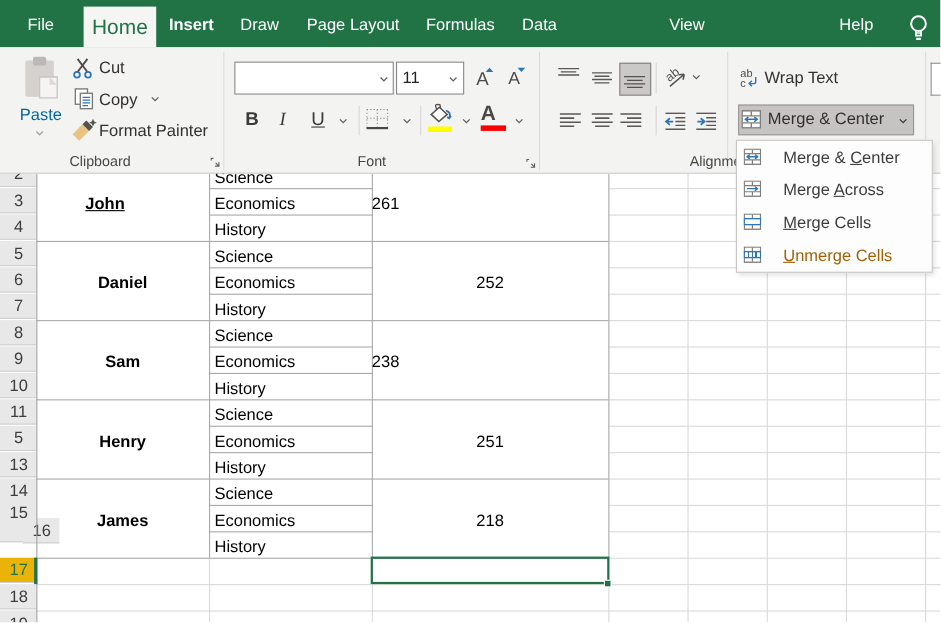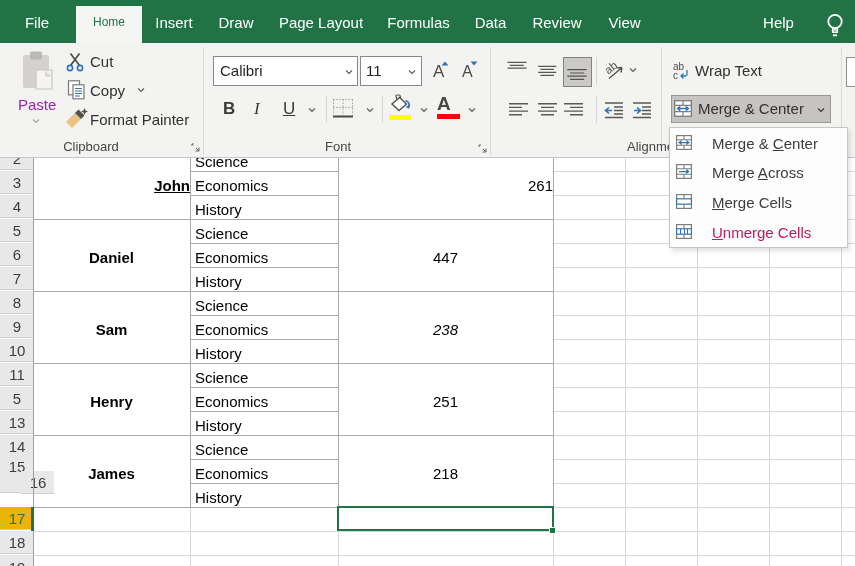--- a/index.html
+++ b/index.html
@@ -3,21 +3,21 @@
 <meta charset="utf-8">
 <style>
   html,body{margin:0;padding:0;}
   body{width:855px;height:566px;overflow:hidden;font-family:"Liberation Sans",sans-serif;}
   #app{position:relative;width:855px;height:566px;background:#fff;overflow:hidden;}
   .abs{position:absolute;}
   
   #titlebar{position:absolute;left:0;top:0;width:855px;height:43px;background:#217346;}
   .tab{position:absolute;top:0;height:43px;line-height:45px;color:#fff;font-size:15px;text-align:center;}
   #hometab{position:absolute;left:76px;top:6px;width:66px;height:37px;background:#f5f5f4;}
-  #hometab span{display:block;margin-top:9px;text-align:center;color:#217346;font-size:12px;}
+  #hometab span{display:block;margin-top:9px;text-align:center;color:#217346;font-size:19px;}
   
   #ribbon{position:absolute;left:0;top:43px;width:855px;height:114px;background:#f3f3f2;border-bottom:1px solid #c6c6c5;}
   .gdiv{position:absolute;width:1px;background:#dddbd9;top:47px;height:108px;}
   .glabel{position:absolute;font-size:13px;color:#484644;text-align:center;}
   .rtext{position:absolute;font-size:15px;color:#33302e;white-space:nowrap;}
   .chev{position:absolute;width:8px;height:8px;}
   .launch{position:absolute;width:9px;height:9px;}
   
   #sheet{position:absolute;left:0;top:158px;width:855px;height:408px;background:#fff;overflow:hidden;}
   .rowhdr{position:absolute;left:0;width:33px;background:#e9e8e8;border-bottom:1px solid #d0cfce;color:#3f3d3b;font-size:15px;text-align:center;padding-left:1px;box-sizing:border-box;}
@@ -27,44 +27,43 @@
 </style>
 </head>
 <body>
 <div id="app">
 
   <div id="titlebar"></div>
   <div id="hometab">
       <span>Home</span>
     </div>
   <div class="tab" style="left:12px;width:50px;">File</div>
-  <div class="tab" style="left:152px;width:44px;">Insert</div>
+  <div class="tab" style="left:152px;width:44px;font-weight:bold;">Insert</div>
   <div class="tab" style="left:214px;width:44px;">Draw</div>
   <div class="tab" style="left:385px;width:67px;">Formulas</div>
   <div class="tab" style="left:278px;width:86px;">Page Layout</div>
   <div class="tab" style="left:472px;width:37px;">Data</div>
-  <div class="tab" style="left:530px;width:54px;">Review</div>
   <div class="tab" style="left:606px;width:37px;">View</div>
   <div class="tab" style="left:761px;width:35px;">Help</div>
   <svg class="abs" style="left:825px;top:12px;" width="20" height="26" viewBox="0 0 20 26">
     <circle cx="10" cy="9.5" r="6.7" fill="none" stroke="#fff" stroke-width="1.8"></circle>
     <path d="M7.7 15.8 L7.7 20.3 L12.3 20.3 L12.3 15.8" fill="none" stroke="#fff" stroke-width="1.6"></path>
     <path d="M8.3 18 H11.7" stroke="#fff" stroke-width="1.5"></path>
     <path d="M7.9 23.3 H12.1" stroke="#fff" stroke-width="1.9"></path>
   </svg>
 
   <div id="ribbon"></div>
 
   <svg class="abs" style="left:20px;top:51px;" width="38" height="45" viewBox="0 0 38 45">
     <rect x="3" y="4" width="26" height="33" rx="2" fill="#d4d1cf"></rect>
     <rect x="10" y="0.5" width="12" height="8" rx="2" fill="#bbb8b6"></rect>
     <path d="M16 19 h16 v19 h-16 z" fill="#f6f4f3" stroke="#c8c5c3" stroke-width="1.2"></path>
     <path d="M25 19 l7 7 h-7 z" fill="#dcd9d7"></path>
   </svg>
-  <div class="rtext" style="left:18px;top:96px;color:#a21caf;">Paste</div>
+  <div class="rtext" style="left:18px;top:96px;color:#0369a1;">Paste</div>
   <svg class="chev" style="left:32px;top:117px;" viewBox="0 0 8 8">
       <path d="M1 2.5 L4 5.5 L7 2.5" stroke="#a8a6a4" stroke-width="1.2" fill="none"></path>
     </svg>
   <svg class="abs" style="left:66px;top:52px;" width="20" height="20" viewBox="0 0 20 20">
     <path d="M4.5 1.5 L13.5 13.5 M13.5 1.5 L4.5 13.5" stroke="#4d4b49" stroke-width="1.7"></path>
     <circle cx="4" cy="16" r="2.6" fill="none" stroke="#2e75b6" stroke-width="1.6"></circle>
     <circle cx="14" cy="16" r="2.6" fill="none" stroke="#2e75b6" stroke-width="1.6"></circle>
   </svg>
   <div class="rtext" style="left:90px;top:53px;">Cut</div>
   <svg class="abs" style="left:66px;top:80px;" width="21" height="20" viewBox="0 0 21 20">
@@ -82,21 +81,20 @@
     <path d="M19.5 0 l1.1 2.4 2.4 1.1 -2.4 1.1 -1.1 2.4 -1.1-2.4 -2.4-1.1 2.4-1.1 z" fill="#55524e"></path>
   </svg>
   <div class="rtext" style="left:90px;top:111px;">Format Painter</div>
   <div class="glabel" style="left:60px;top:139px;width:62px;">Clipboard</div>
   <svg class="launch" style="left:191px;top:143px;" viewBox="0 0 9 9">
       <path d="M1 3 V1 H3 M5 5 L8 8 M8 4.5 V8 H4.5" stroke="#605e5c" stroke-width="1" fill="none"></path>
     </svg>
   <div class="gdiv" style="left:203px;"></div>
 
   <div class="abs" style="left:213px;top:56px;width:143px;height:28px;background:#fff;border:1px solid #8a8886;">
-    <div style="margin:5px 0 0 6px;font-size:15px;color:#262422;">Calibri</div>
     <svg class="chev" style="left:131px;top:11px;position:absolute;" viewBox="0 0 8 8">
         <path d="M1 2.5 L4 5.5 L7 2.5" stroke="#605e5c" stroke-width="1.2" fill="none"></path>
       </svg>
   </div>
   <div class="abs" style="left:360px;top:56px;width:60px;height:28px;background:#fff;border:1px solid #8a8886;">
     <div style="margin:5px 0 0 5px;font-size:15px;color:#262422;">11</div>
     <svg class="chev" style="left:47px;top:11px;position:absolute;" viewBox="0 0 8 8">
         <path d="M1 2.5 L4 5.5 L7 2.5" stroke="#605e5c" stroke-width="1.2" fill="none"></path>
       </svg>
   </div>
@@ -279,29 +277,29 @@
     <div class="cell" style="left:195px;top:133px;width:140px;height:24px;line-height:29px;">Science</div>
     <div class="cell" style="left:195px;top:157px;width:140px;height:24px;line-height:29px;">Economics</div>
     <div class="cell" style="left:195px;top:181px;width:140px;height:24px;line-height:29px;">History</div>
     <div class="cell" style="left:195px;top:205px;width:140px;height:24px;line-height:29px;">Science</div>
     <div class="cell" style="left:195px;top:229px;width:140px;height:24px;line-height:29px;">Economics</div>
     <div class="cell" style="left:195px;top:253px;width:140px;height:24px;line-height:29px;">History</div>
     <div class="cell" style="left:195px;top:277px;width:140px;height:24px;line-height:29px;">Science</div>
     <div class="cell" style="left:195px;top:301px;width:140px;height:24px;line-height:29px;">Economics</div>
     <div class="cell" style="left:195px;top:325px;width:140px;height:24px;line-height:29px;">History</div>
 
-    <div class="cell" style="left:33px;top:13px;width:157px;height:24px;line-height:29px;text-align:right;font-weight:bold;text-decoration:underline;">John</div>
+    <div class="cell" style="left:17px;top:13px;width:157px;height:24px;line-height:29px;text-align:center;font-weight:bold;text-decoration:underline;">John</div>
     <div class="cell" style="left:33px;top:85px;width:157px;height:24px;line-height:29px;text-align:center;font-weight:bold;">Daniel</div>
     <div class="cell" style="left:33px;top:157px;width:157px;height:24px;line-height:29px;text-align:center;font-weight:bold;">Sam</div>
     <div class="cell" style="left:33px;top:229px;width:157px;height:24px;line-height:29px;text-align:center;font-weight:bold;">Henry</div>
     <div class="cell" style="left:33px;top:301px;width:157px;height:24px;line-height:29px;text-align:center;font-weight:bold;">James</div>
 
-    <div class="cell" style="left:338px;top:13px;width:215px;height:24px;line-height:29px;text-align:right;">261</div>
-    <div class="cell" style="left:338px;top:85px;width:215px;height:24px;line-height:29px;text-align:center;">447</div>
-    <div class="cell" style="left:338px;top:157px;width:215px;height:24px;line-height:29px;text-align:center;font-style:italic;">238</div>
+    <div class="cell" style="left:338px;top:13px;width:215px;height:24px;line-height:29px;text-align:left;">261</div>
+    <div class="cell" style="left:338px;top:85px;width:215px;height:24px;line-height:29px;text-align:center;">252</div>
+    <div class="cell" style="left:338px;top:157px;width:215px;height:24px;line-height:29px;text-align:left;">238</div>
     <div class="cell" style="left:338px;top:229px;width:215px;height:24px;line-height:29px;text-align:center;">251</div>
     <div class="cell" style="left:338px;top:301px;width:215px;height:24px;line-height:29px;text-align:center;">218</div>
 
     <div class="abs" style="left:337px;top:348px;width:213px;height:21px;border:2px solid #217346;background:transparent;"></div>
     <div class="abs" style="left:549px;top:369px;width:7px;height:7px;background:#fff;"></div>
     <div class="abs" style="left:550px;top:370px;width:5px;height:5px;background:#217346;"></div>
   </div>
 
   <div class="abs" style="left:669px;top:127px;width:177px;height:119px;background:#fdfdfd;border:1px solid #c8c6c4;box-shadow:2px 3px 5px rgba(0,0,0,0.12);"></div>
   <svg class="abs" style="left:676px;top:135px;" width="16" height="15" viewBox="0 0 16 15">
@@ -321,14 +319,14 @@
     <path d="M8 1 V4.7 M8 10.3 V14" stroke="#807e7c" stroke-width="1.1"></path>
     <rect x="0.6" y="4.8" width="14.8" height="5.4" fill="#fff" stroke="#2e75b6" stroke-width="1.2"></rect>
   </svg>
   <div class="rtext" style="left:712px;top:194px;color:#3f3d3b;"><span style="text-decoration:underline;">M</span>erge Cells</div>
   <svg class="abs" style="left:676px;top:224px;" width="16" height="15" viewBox="0 0 16 15">
     <rect x="0.6" y="0.6" width="14.8" height="13.8" fill="#fff" stroke="#807e7c" stroke-width="1.2"></rect>
     <path d="M8 1 V4.7 M8 10.3 V14" stroke="#807e7c" stroke-width="1.1"></path>
     <rect x="0.6" y="4.8" width="14.8" height="5.4" fill="#fff" stroke="#2e75b6" stroke-width="1.2"></rect>
     <path d="M4.7 4.8 V10.2 M8 4.8 V10.2 M11.3 4.8 V10.2" stroke="#2e75b6" stroke-width="1" shape-rendering="crispEdges"></path>
   </svg>
-  <div class="rtext" style="left:712px;top:224px;color:#be185d;"><span style="text-decoration:underline;">U</span>nmerge Cells</div>
+  <div class="rtext" style="left:712px;top:224px;color:#a16207;"><span style="text-decoration:underline;">U</span>nmerge Cells</div>
 </div>
 
 </body></html>

